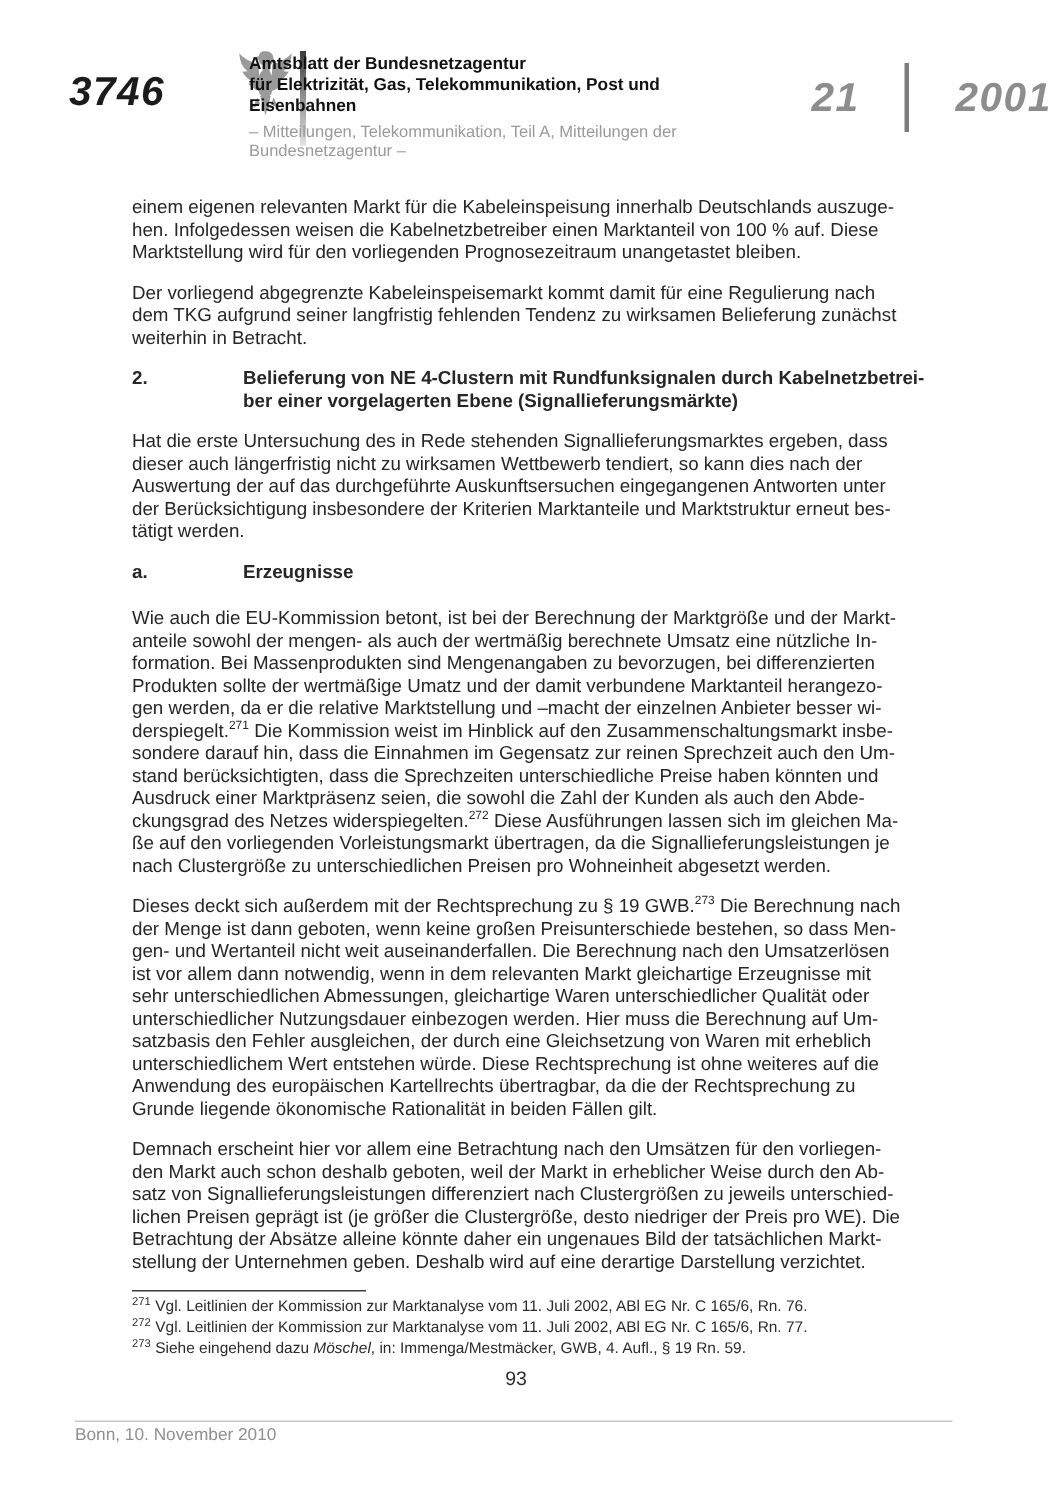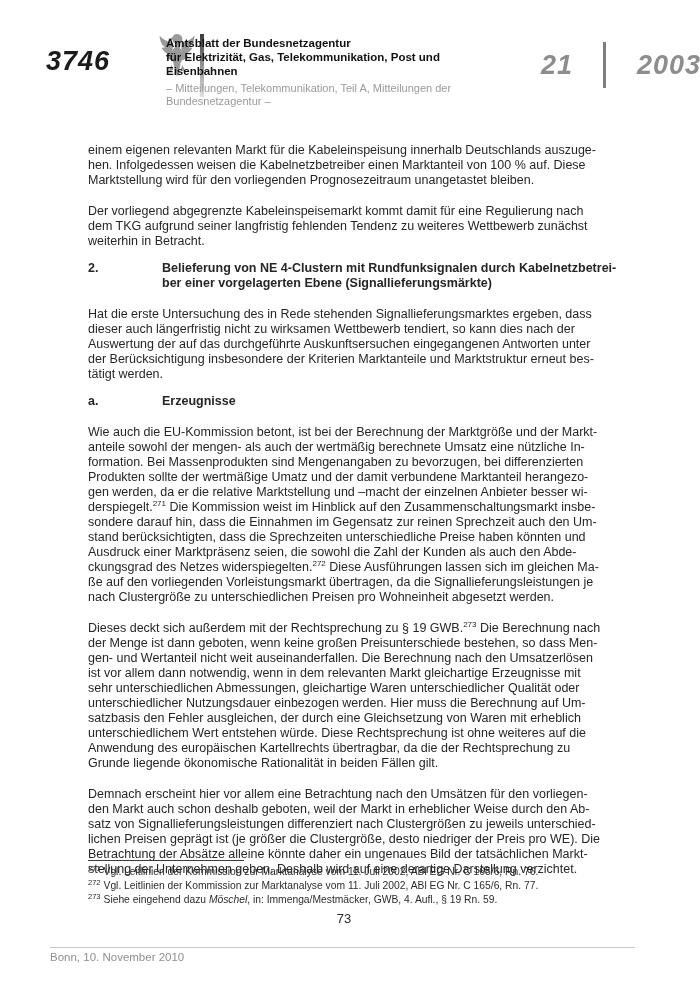--- a/index.html
+++ b/index.html
@@ -32,21 +32,21 @@
   .issue {
     position:absolute; left:541px; top:42px; display:flex; align-items:center;
     color:#8d8d8d; font-weight:bold; font-style:italic; font-size:27px;
     letter-spacing:1px;
     gap:24px;
   }
   .issue .divider { width:3px; height:46px; background:#7e7e7e; margin:0 7px 0 6px; }
   
   .doc-body { position:absolute; left:88px; top:127px; width:512px;
     font-size:12.5px; line-height:15px; }
-  .block { white-space:pre; margin:16px 0 12px 0; }
+  .block { white-space:pre; margin:4px 0 12px 0; }
   .h-row { display:flex; font-weight:bold; margin:2px 0 12px 0; }
   .h-row.sub { margin:0 0 16px 0; }
   .h-num { width:46px; flex:0 0 46px; }
   .h-text { white-space:pre;margin-left:28px; }
   sup.fn-ref { font-size:8px; line-height:0; vertical-align:super; }
   
   .footnotes { position:absolute; left:88px; top:860px; width:512px;
     font-size:10.3px; line-height:14px; color:#2c2c2c; }
   .fn-rule { width:156px; border-top:1.5px solid #3c3c3c; margin-bottom:4px; }
   .fn-line sup { font-size:7.5px; line-height:0; vertical-align:super; margin-right:3px; }
@@ -84,29 +84,29 @@
 
   <div class="masthead">
     <div class="t1">Amtsblatt der Bundesnetzagentur</div>
     <div class="t2">für Elektrizität, Gas, Telekommunikation, Post und Eisenbahnen</div>
     <div class="t3">– Mitteilungen, Telekommunikation, Teil A, Mitteilungen der Bundesnetzagentur –</div>
   </div>
 
   <div class="issue">
     <span>21</span>
     <span class="divider"></span>
-    <span>2003</span>
+    <span>2001</span>
   </div>
 
   <div class="doc-body" id="doc-body">
       <div class="block">einem eigenen relevanten Markt für die Kabeleinspeisung innerhalb Deutschlands auszuge-
 hen. Infolgedessen weisen die Kabelnetzbetreiber einen Marktanteil von 100 % auf. Diese
 Marktstellung wird für den vorliegenden Prognosezeitraum unangetastet bleiben.</div>
       <div class="block">Der vorliegend abgegrenzte Kabeleinspeisemarkt kommt damit für eine Regulierung nach
-dem TKG aufgrund seiner langfristig fehlenden Tendenz zu weiteres Wettbewerb zunächst
+dem TKG aufgrund seiner langfristig fehlenden Tendenz zu wirksamen Belieferung zunächst
 weiterhin in Betracht.</div>
       <div class="h-row">
         <span class="h-num">2.</span>
         <span class="h-text">Belieferung von NE 4-Clustern mit Rundfunksignalen durch Kabelnetzbetrei-
 ber einer vorgelagerten Ebene (Signallieferungsmärkte)</span>
       </div>
       <div class="block">Hat die erste Untersuchung des in Rede stehenden Signallieferungsmarktes ergeben, dass
 dieser auch längerfristig nicht zu wirksamen Wettbewerb tendiert, so kann dies nach der
 Auswertung der auf das durchgeführte Auskunftsersuchen eingegangenen Antworten unter
 der Berücksichtigung insbesondere der Kriterien Marktanteile und Marktstruktur erneut bes-
@@ -147,17 +147,17 @@
 
   <div class="footnotes">
     <div class="fn-rule"></div>
     <div id="fn-list">
         <div class="fn-line"><sup>271</sup>Vgl. Leitlinien der Kommission zur Marktanalyse vom 11. Juli 2002, ABl EG Nr. C 165/6, Rn. 76.</div>
         <div class="fn-line"><sup>272</sup>Vgl. Leitlinien der Kommission zur Marktanalyse vom 11. Juli 2002, ABl EG Nr. C 165/6, Rn. 77.</div>
         <div class="fn-line"><sup>273</sup>Siehe eingehend dazu <i>Möschel</i>, in: Immenga/Mestmäcker, GWB, 4. Aufl., § 19 Rn. 59.</div>
       </div>
   </div>
 
-  <div class="page-num">73</div>
+  <div class="page-num">93</div>
   <div class="footer-rule"></div>
   <div class="footer-date">Bonn, 10. November 2010</div>
 
 </div>
 
 </body></html>

